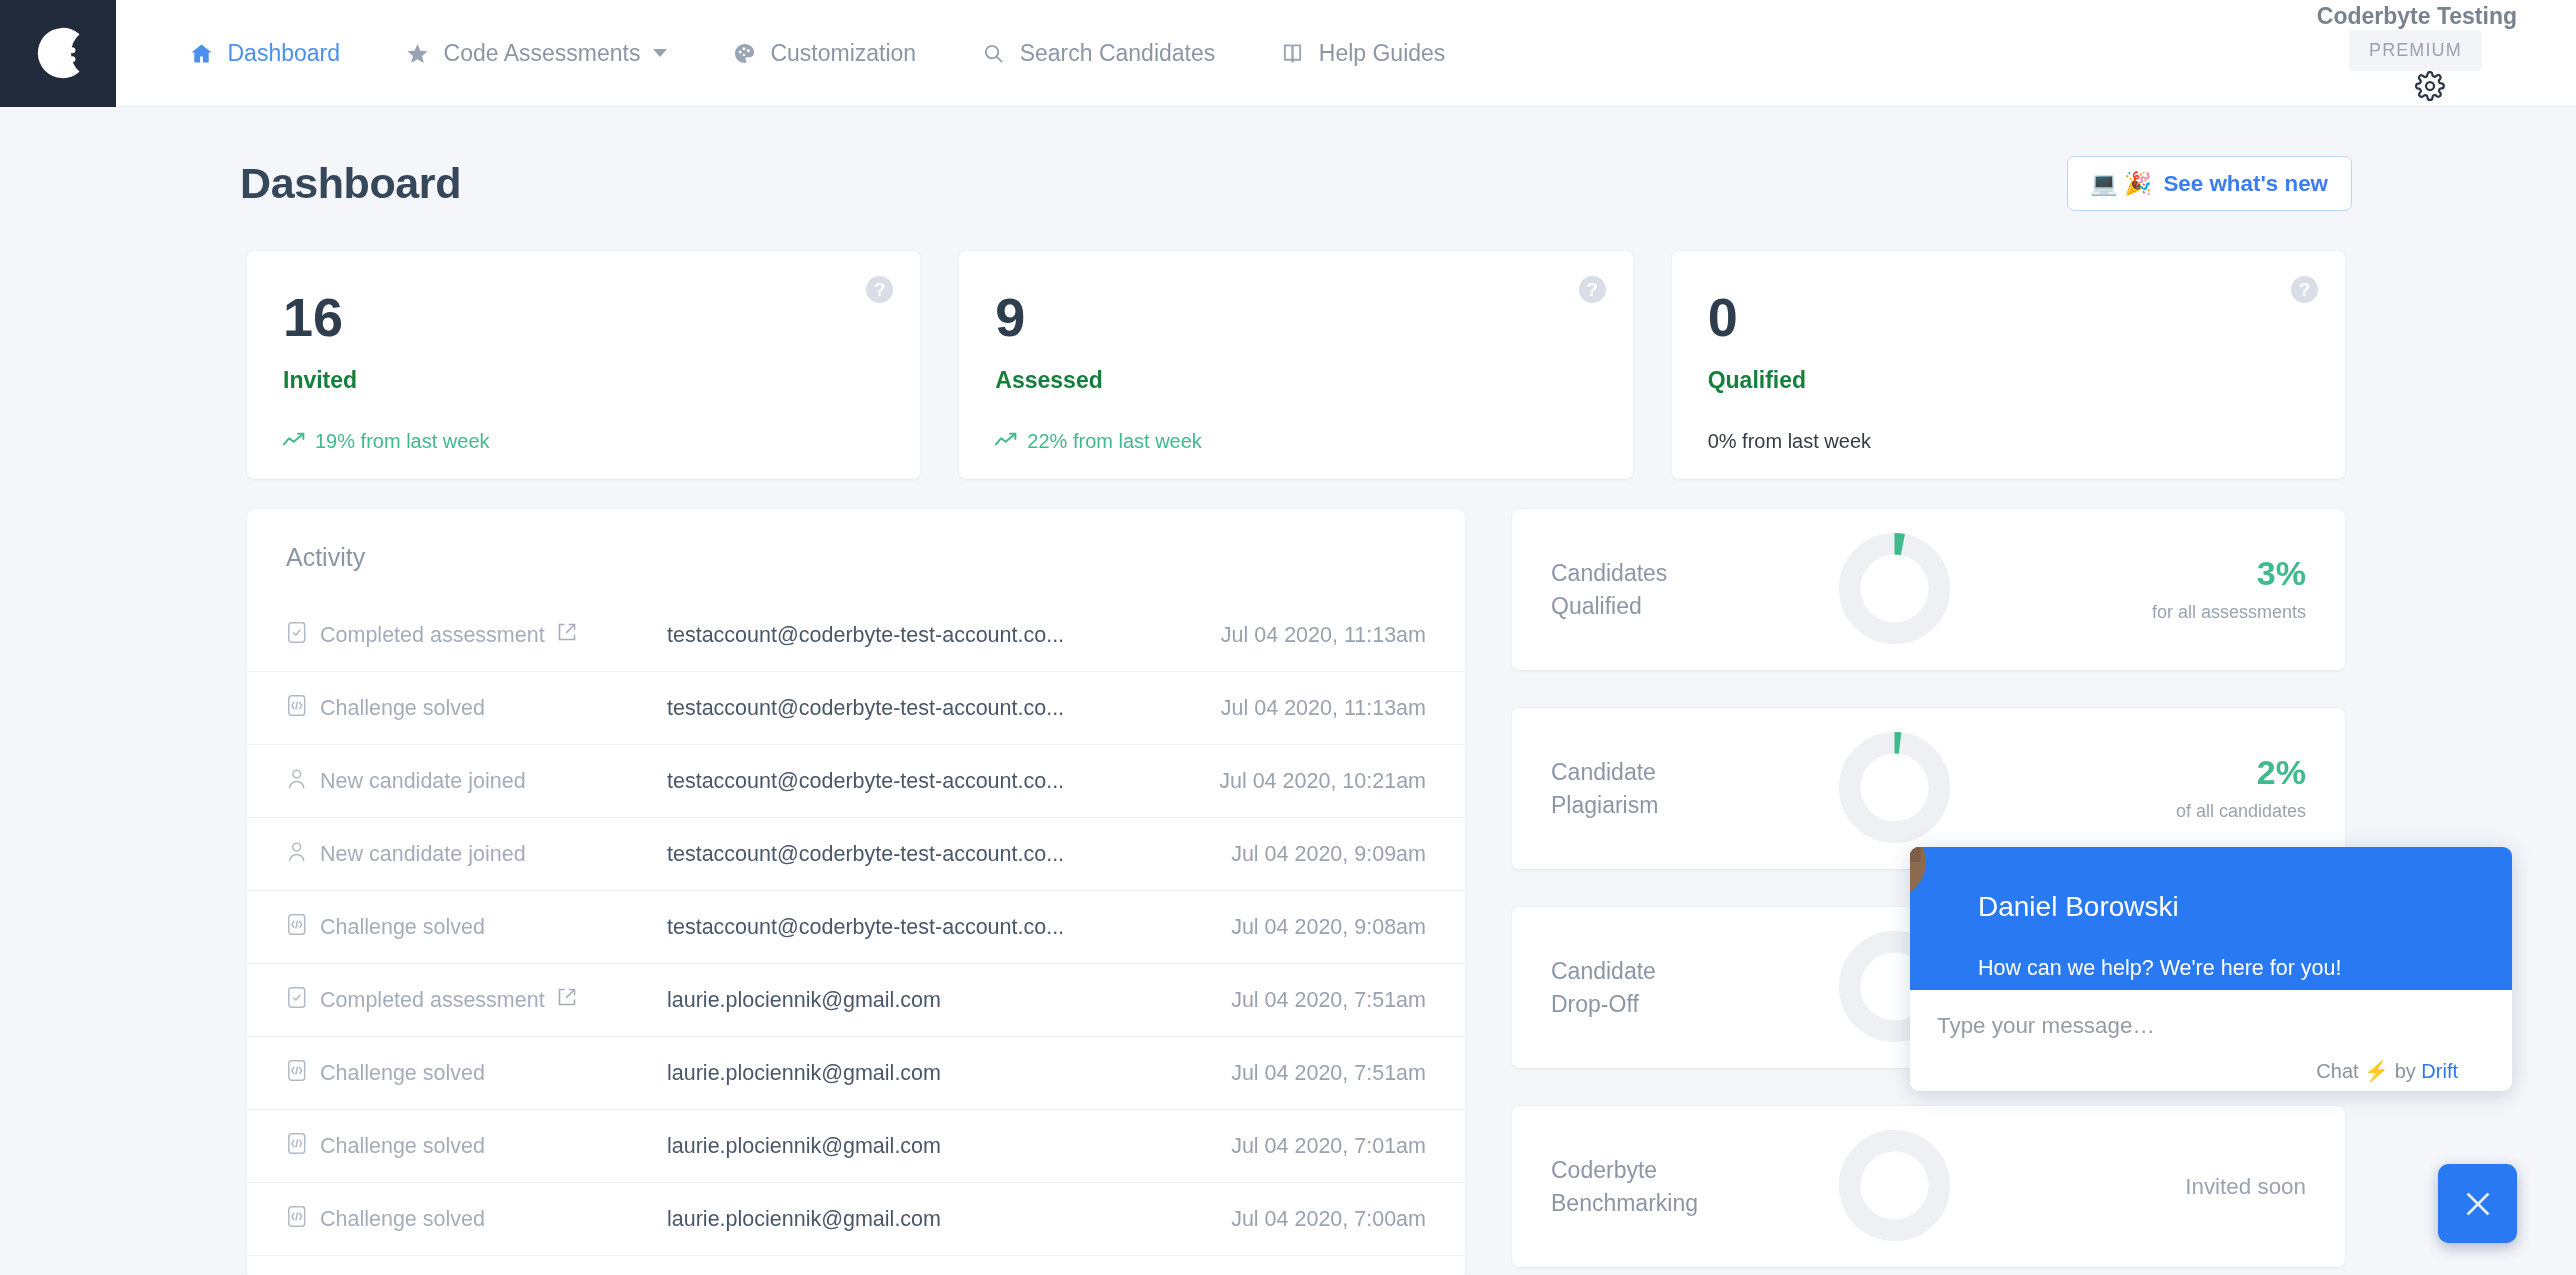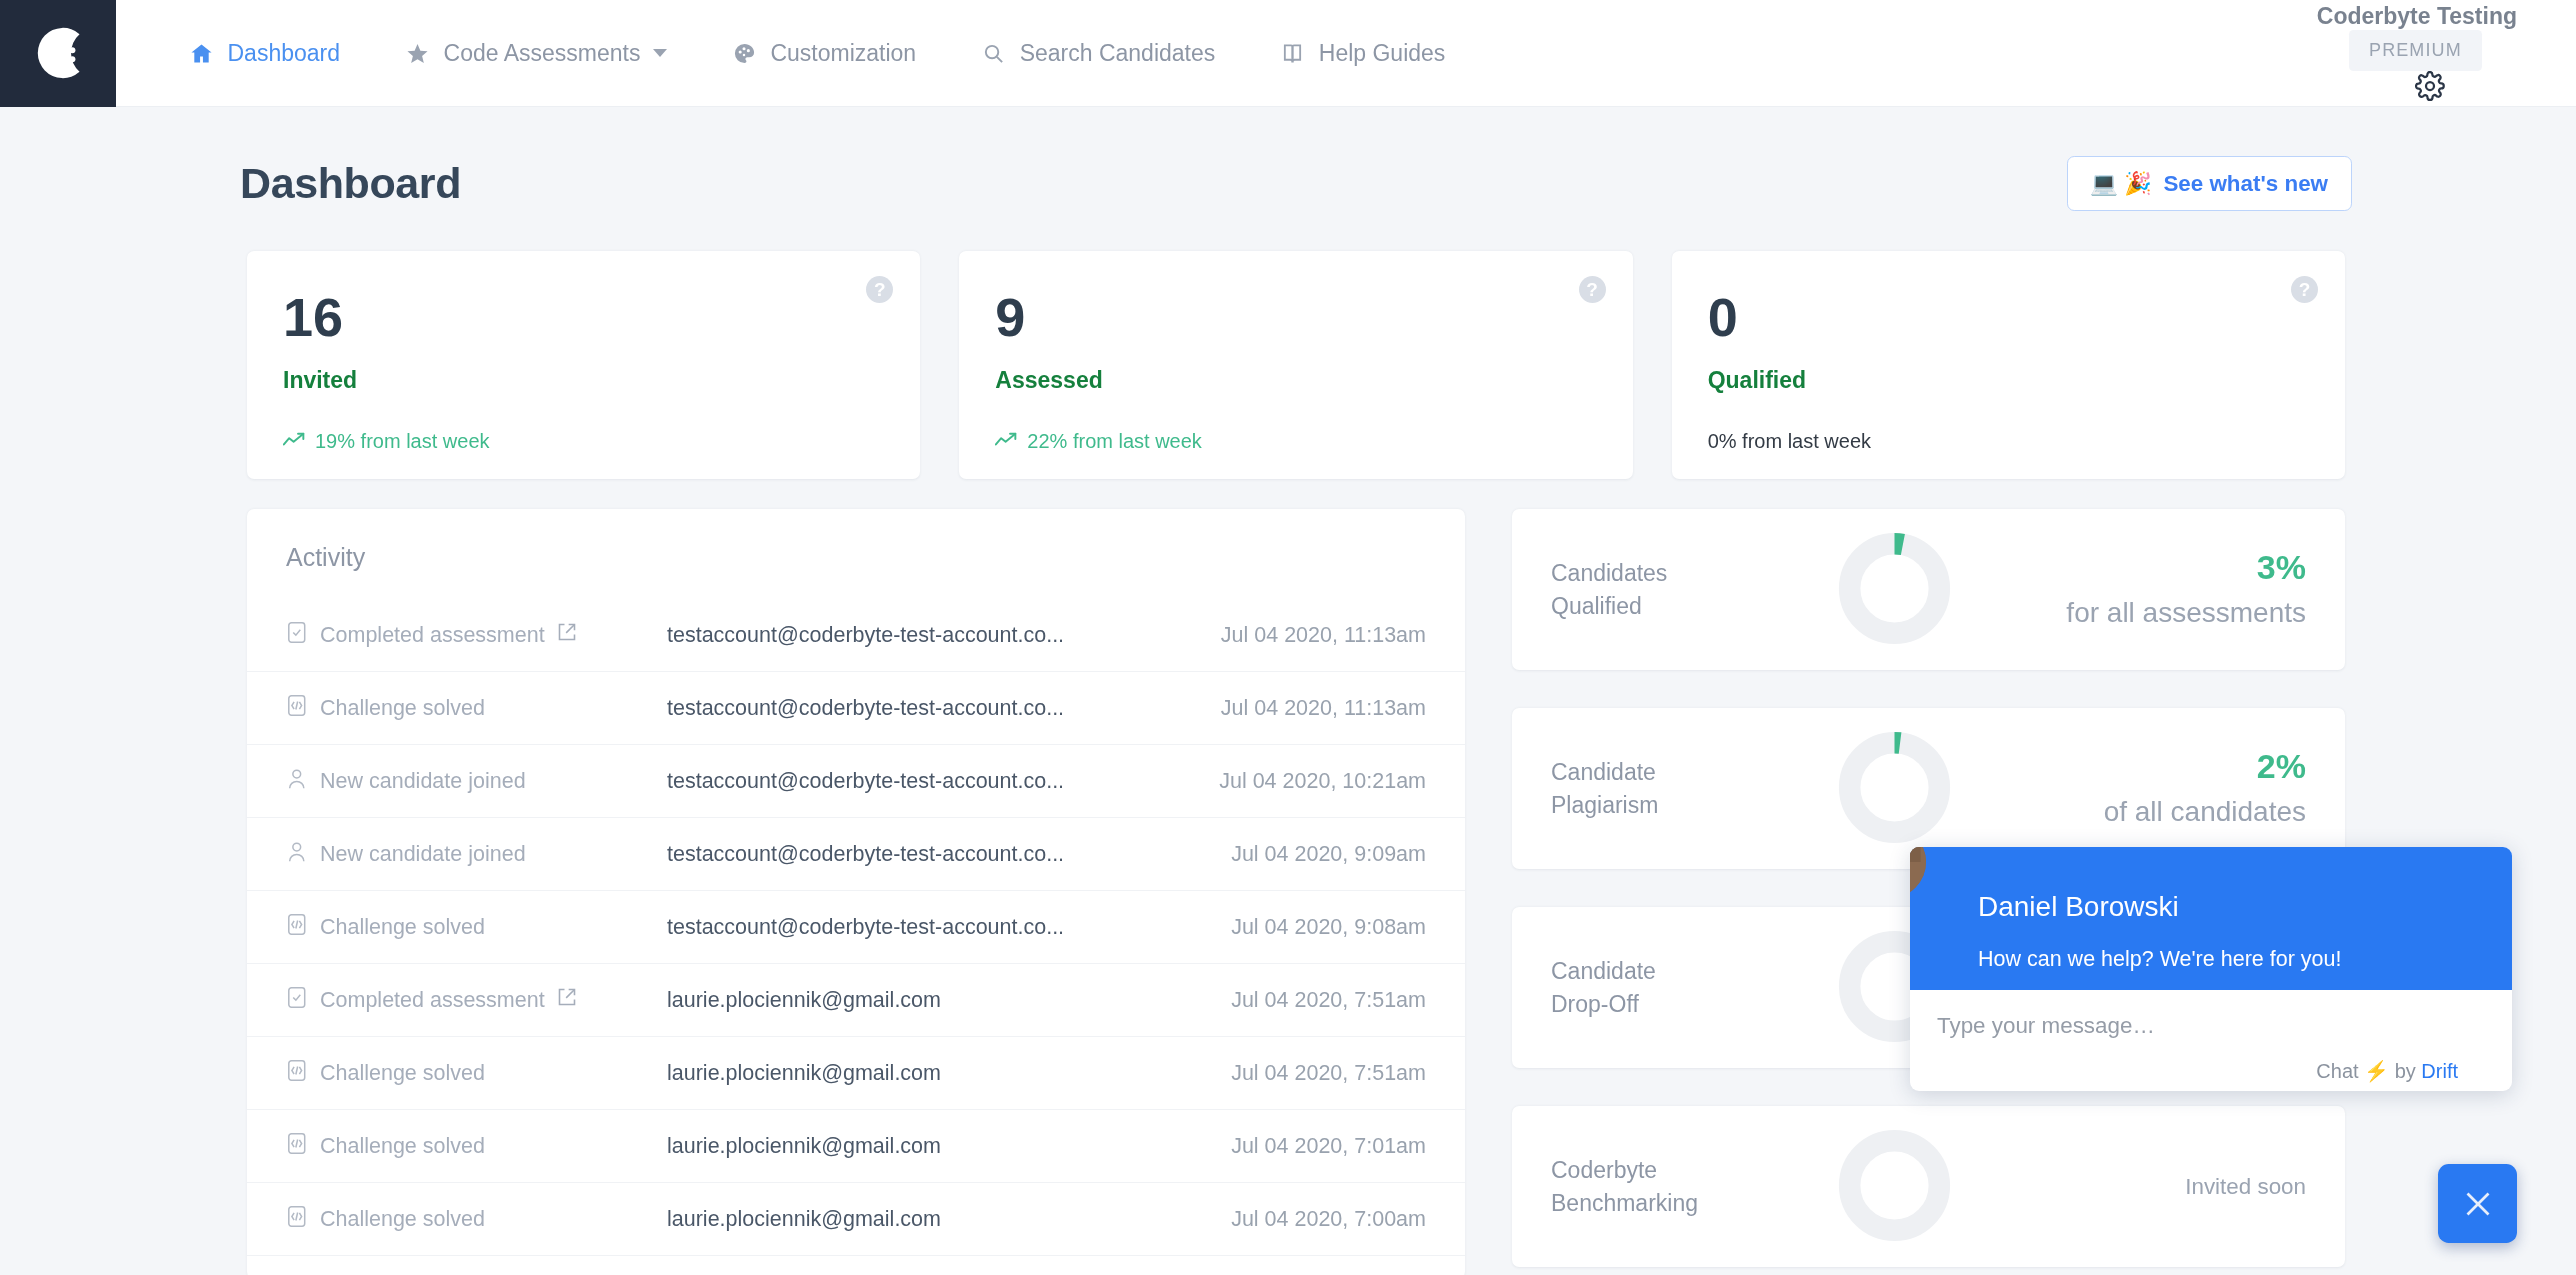--- a/index.html
+++ b/index.html
@@ -145,38 +145,38 @@
     box-shadow: 0 0.9px 2.7px rgba(40,55,80,.08);
     height: 161px; margin-bottom: 38px;
     display: flex; align-items: center;
     padding: 0 39px;
     position: relative;
   }
   .metric-name { font-size: 23px; color: #8d96a5; line-height: 1.42; width: 278px; }
   .metric-donut { flex: 0 0 auto; margin-left: 9px; }
   .metric-right { margin-left: auto; text-align: right; }
   .metric-pct { font-size: 34px; font-weight: bold; color: #3fba8c; line-height: 1; }
-  .metric-sub { font-size: 28px; color: #9aa3b1; margin-top: 12.5px; }
+  .metric-sub { font-size: 18px; color: #9aa3b1; margin-top: 12.5px; }
   .metric-soon { font-size: 22.4px; color: #9aa3b1; margin-left: auto; }
 
   
   .drift {
     position: absolute; left: 1910px; top: 847px;
     width: 602px; height: 244px;
     border-radius: 9px;
     background: #ffffff;
     box-shadow: 0 3.6px 21.5px rgba(30,50,90,.18);
     overflow: hidden;
   }
   .drift-head {
     background: #2979f2; height: 143px;
     padding: 44px 0 0 68px; position: relative;
   }
   .drift-agent { font-size: 28px; color: #fff; }
-  .drift-msg { font-size: 21.5px; color: #fff; margin-top: 24px; }
+  .drift-msg { font-size: 21.5px; color: #fff; margin-top: 33px; }
   .drift-avatar {
     position: absolute; left: -56px; top: -21.5px;
     width: 72px; height: 72px; border-radius: 50%;
     overflow: hidden; background: #8a6a52;
   }
   .drift-body { padding: 23px 27px 0 27px; }
   .drift-input { font-size: 22.4px; color: #959ca7; }
   .drift-foot {
     text-align: right; font-size: 20px; color: #8b939f;
     padding: 20px 27px 0 27px;

